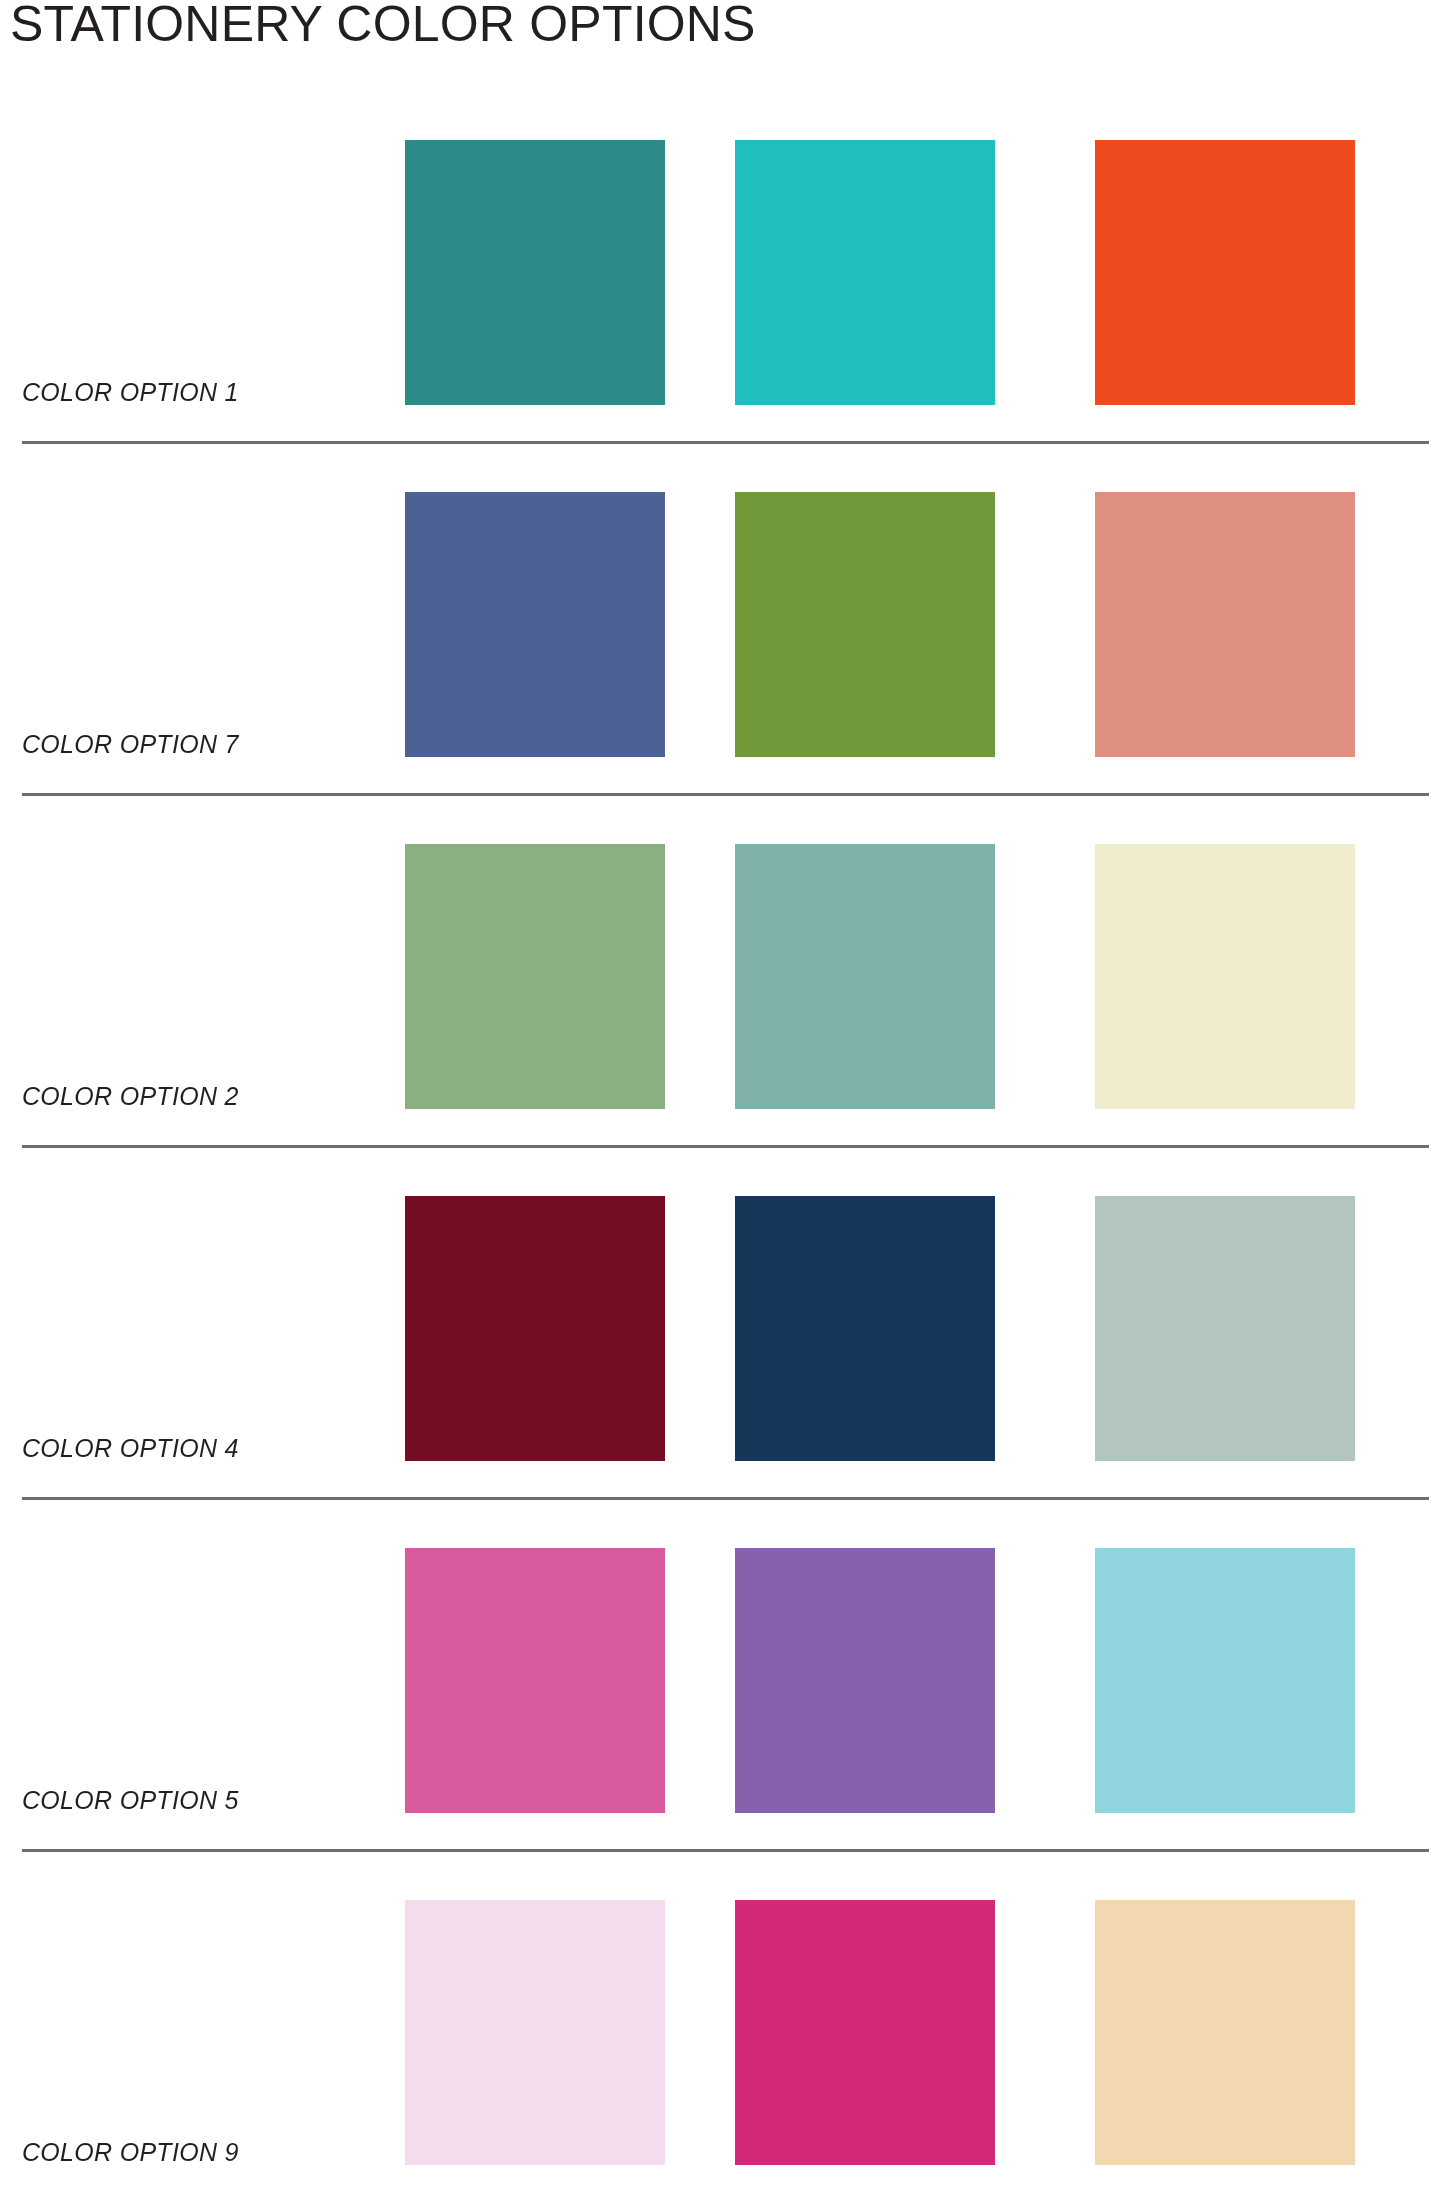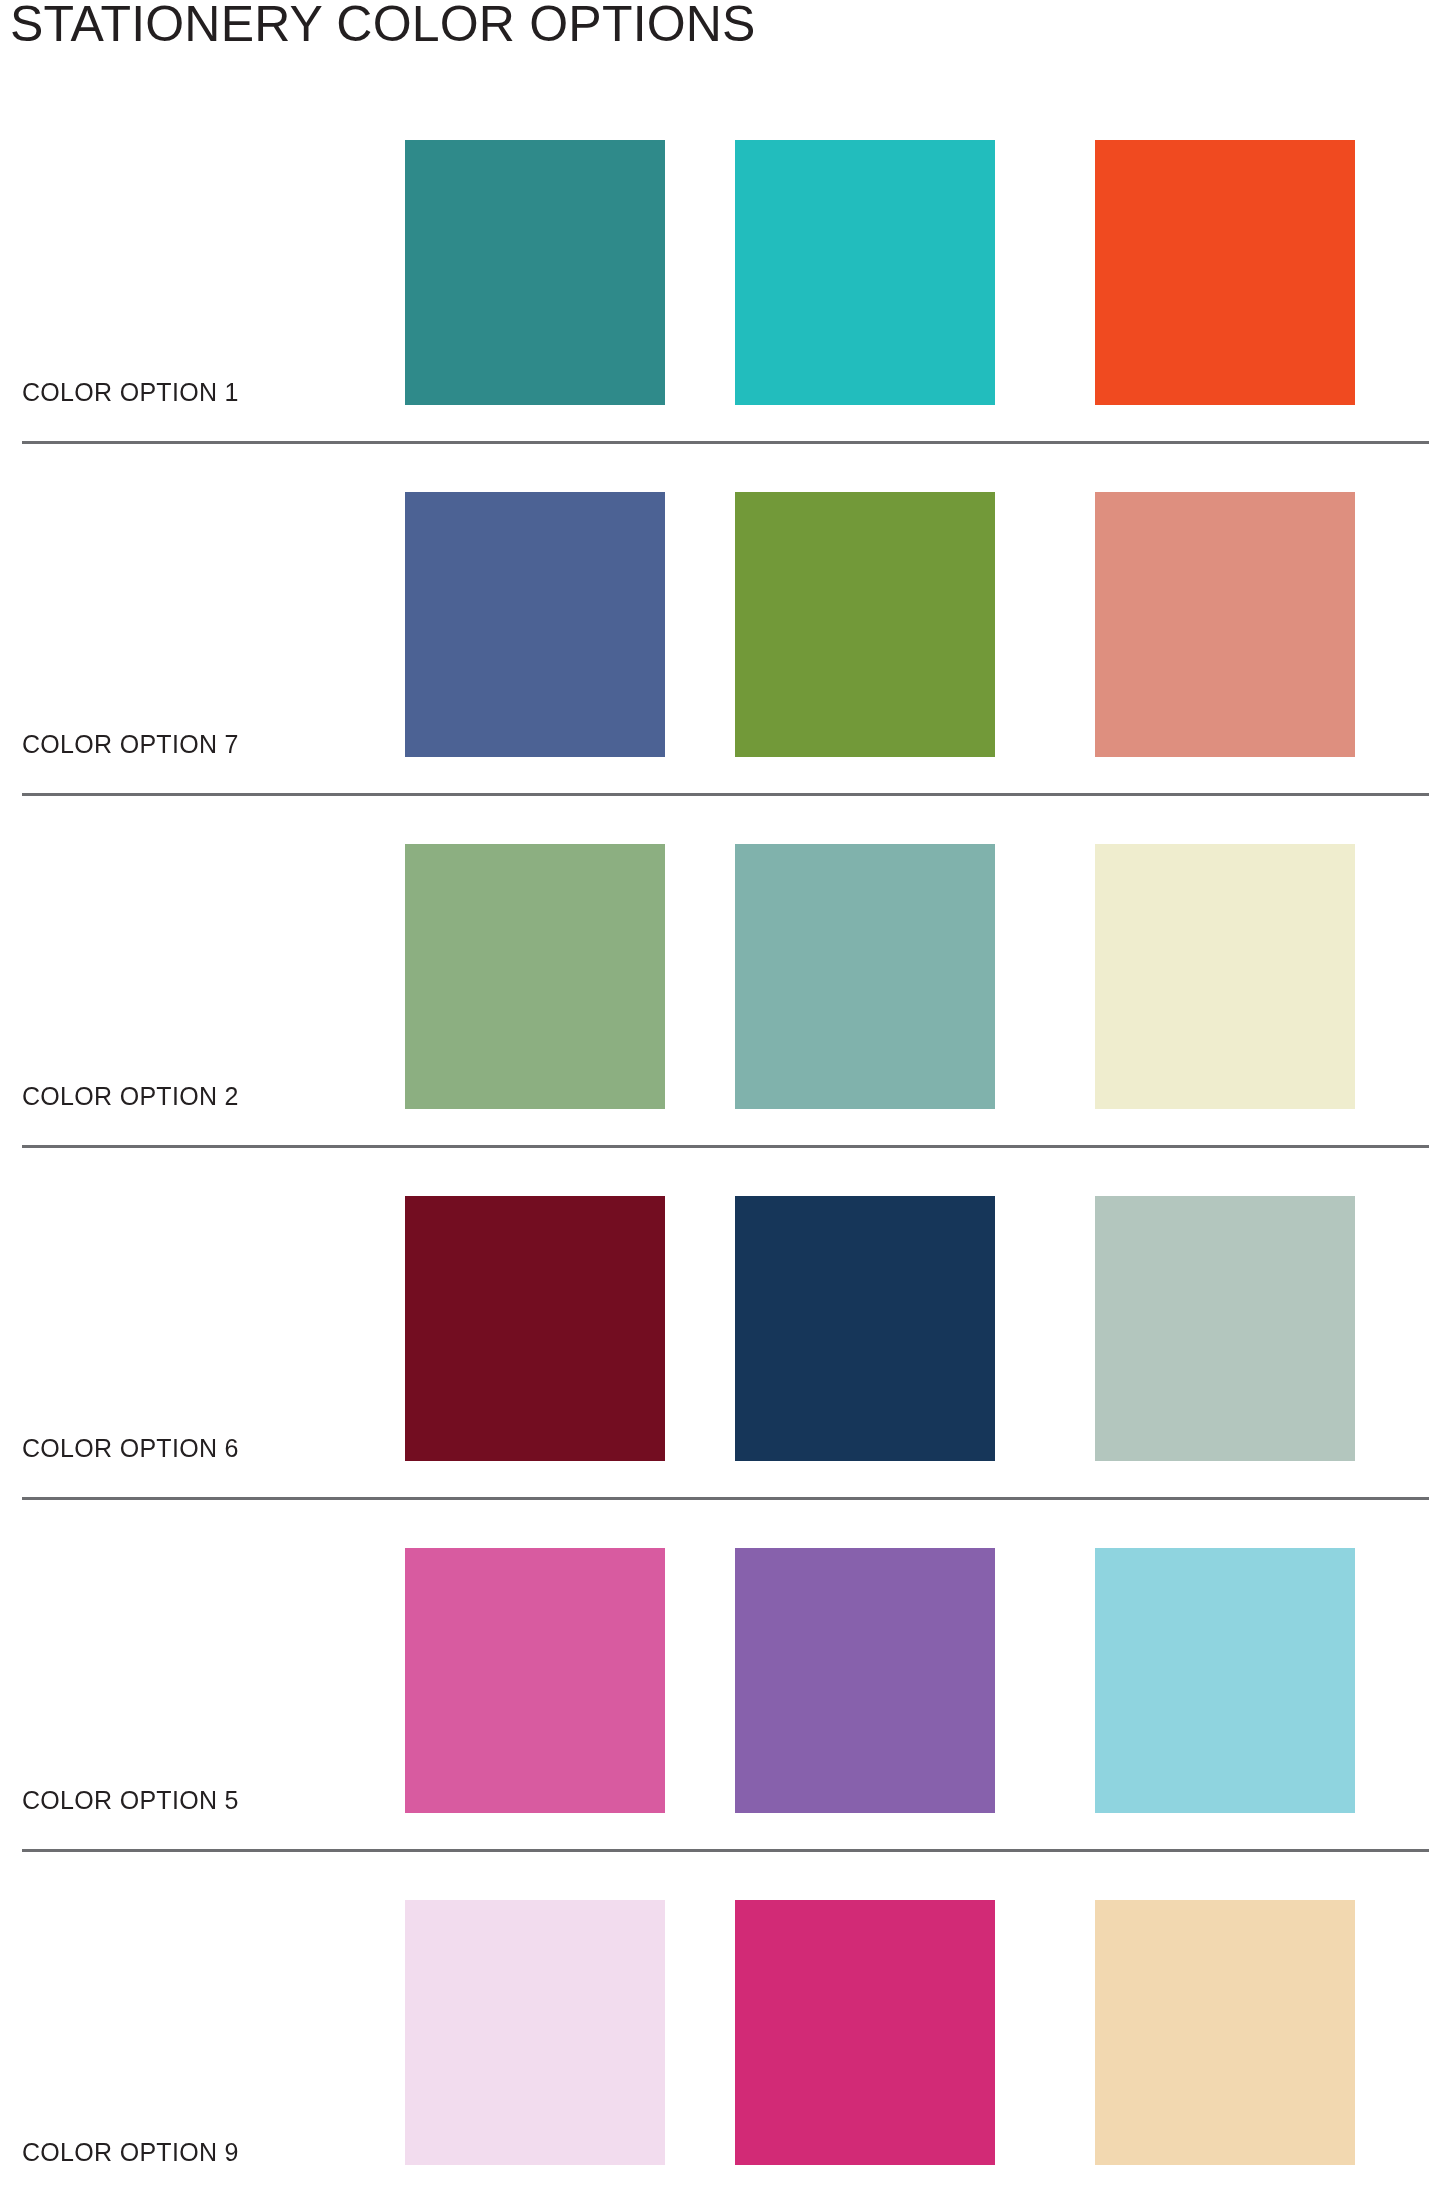--- a/index.html
+++ b/index.html
@@ -44,20 +44,21 @@
 
   .row-label {
     position: absolute;
     left: 22px;
     bottom: 37px;
     font-size: 25px;
     font-weight: 400;
     letter-spacing: 0.3px;
     color: #231f20;
     white-space: nowrap;
+    font-style: italic;
   }
 
   .swatch {
     position: absolute;
     top: 48px;
     width: 260px;
     height: 265px;
   }
   .swatch.col-0 { left: 405px; }
   .swatch.col-1 { left: 735px; }
@@ -93,21 +94,21 @@
       <div class="row-divider" style="background-color: rgb(109, 110, 113);"></div>
     </div>
     <div class="palette-row">
       <div class="row-label">COLOR OPTION 2</div>
       <div class="swatch col-0" style="background-color: rgb(140, 175, 129);"></div>
       <div class="swatch col-1" style="background-color: rgb(128, 178, 172);"></div>
       <div class="swatch col-2" style="background-color: rgb(239, 237, 206);"></div>
       <div class="row-divider" style="background-color: rgb(109, 110, 113);"></div>
     </div>
     <div class="palette-row">
-      <div class="row-label">COLOR OPTION 6</div>
+      <div class="row-label">COLOR OPTION 4</div>
       <div class="swatch col-0" style="background-color: rgb(115, 13, 33);"></div>
       <div class="swatch col-1" style="background-color: rgb(22, 54, 89);"></div>
       <div class="swatch col-2" style="background-color: rgb(179, 198, 190);"></div>
       <div class="row-divider" style="background-color: rgb(109, 110, 113);"></div>
     </div>
     <div class="palette-row">
       <div class="row-label">COLOR OPTION 5</div>
       <div class="swatch col-0" style="background-color: rgb(216, 91, 160);"></div>
       <div class="swatch col-1" style="background-color: rgb(135, 97, 172);"></div>
       <div class="swatch col-2" style="background-color: rgb(143, 212, 223);"></div>

